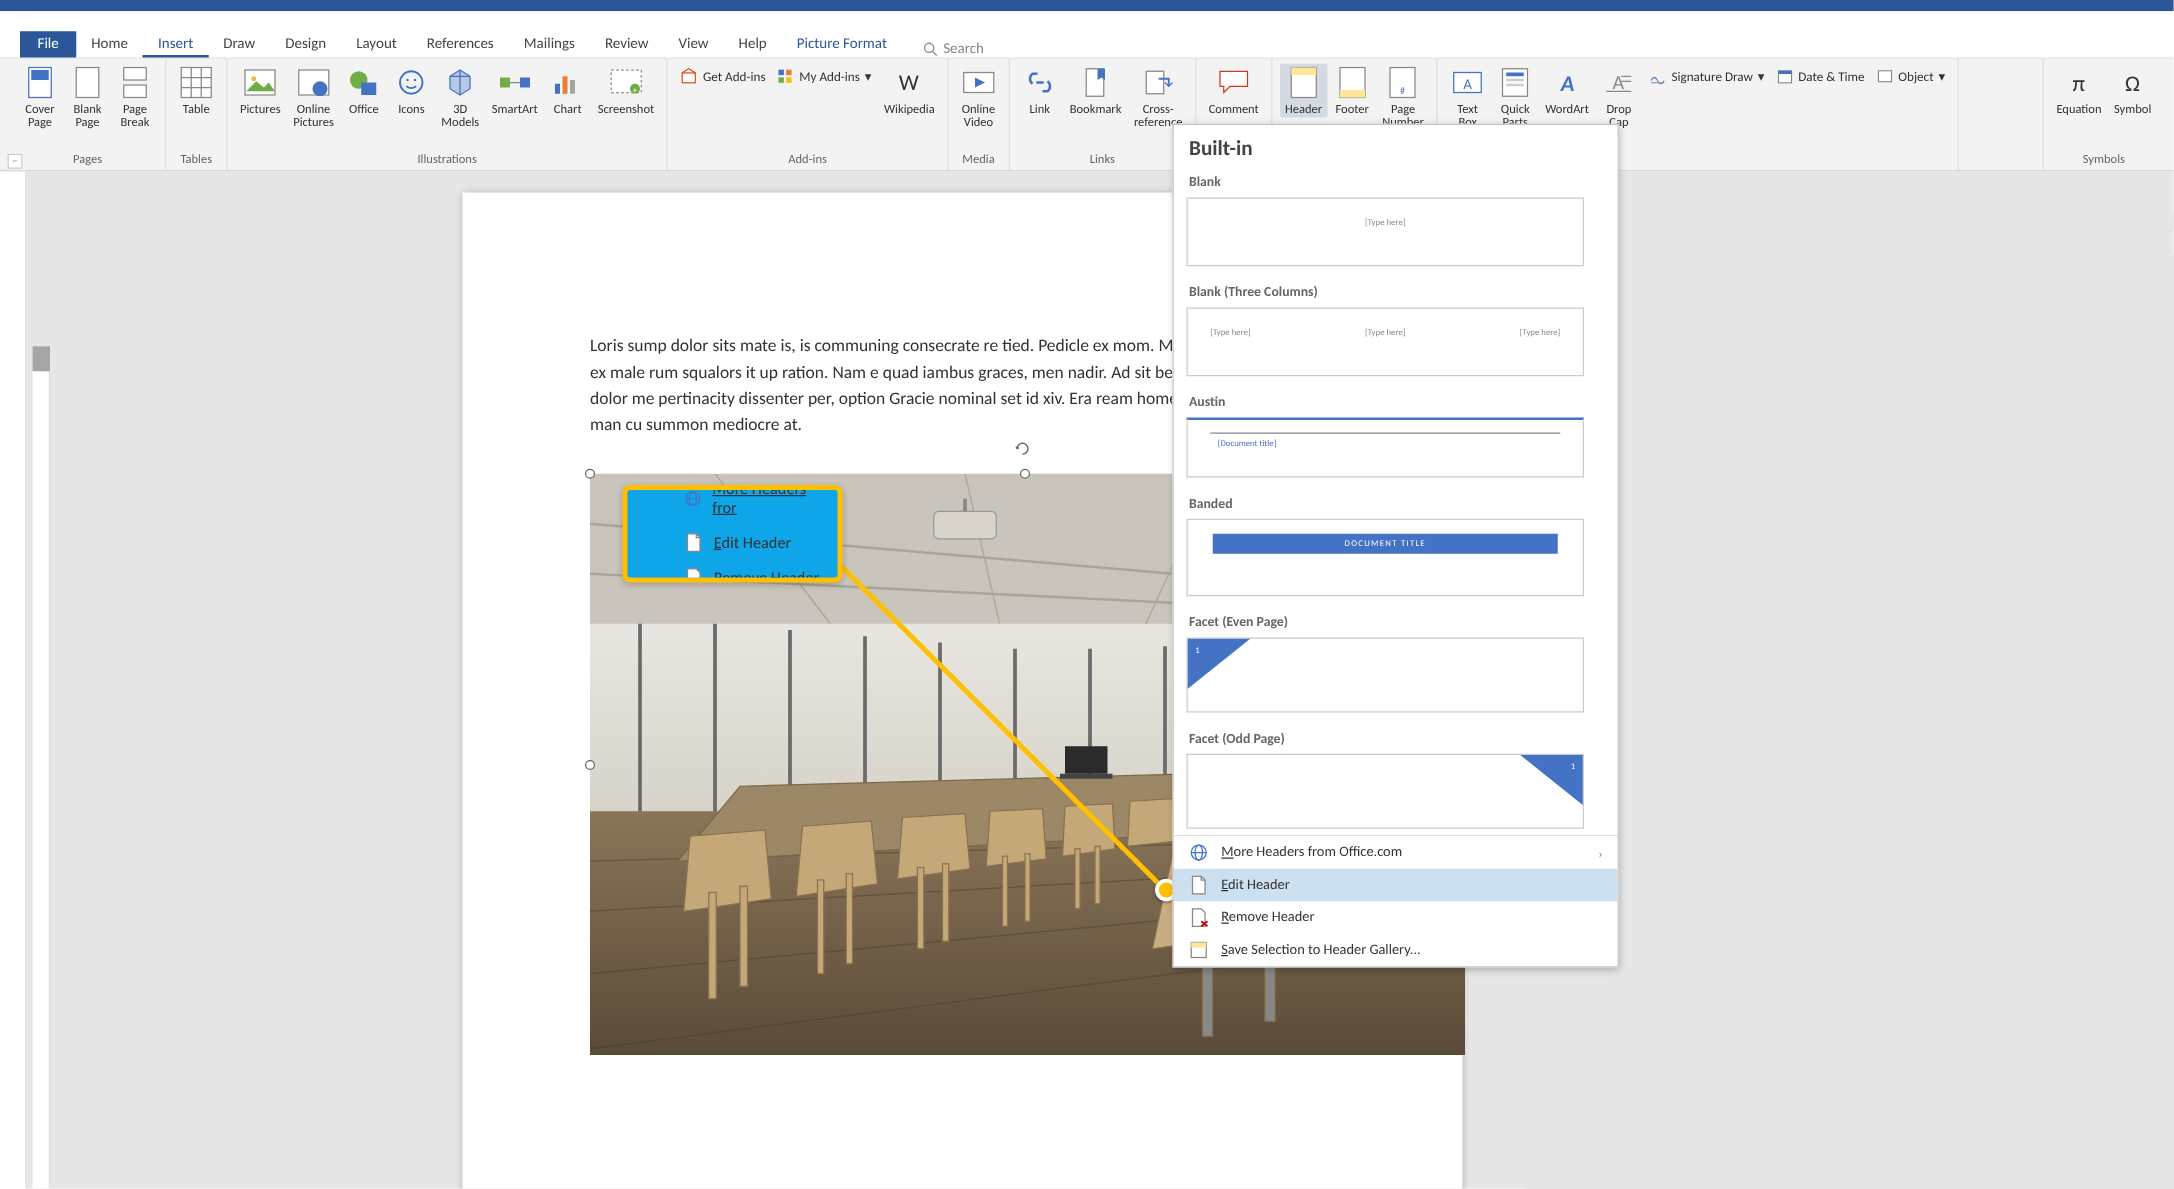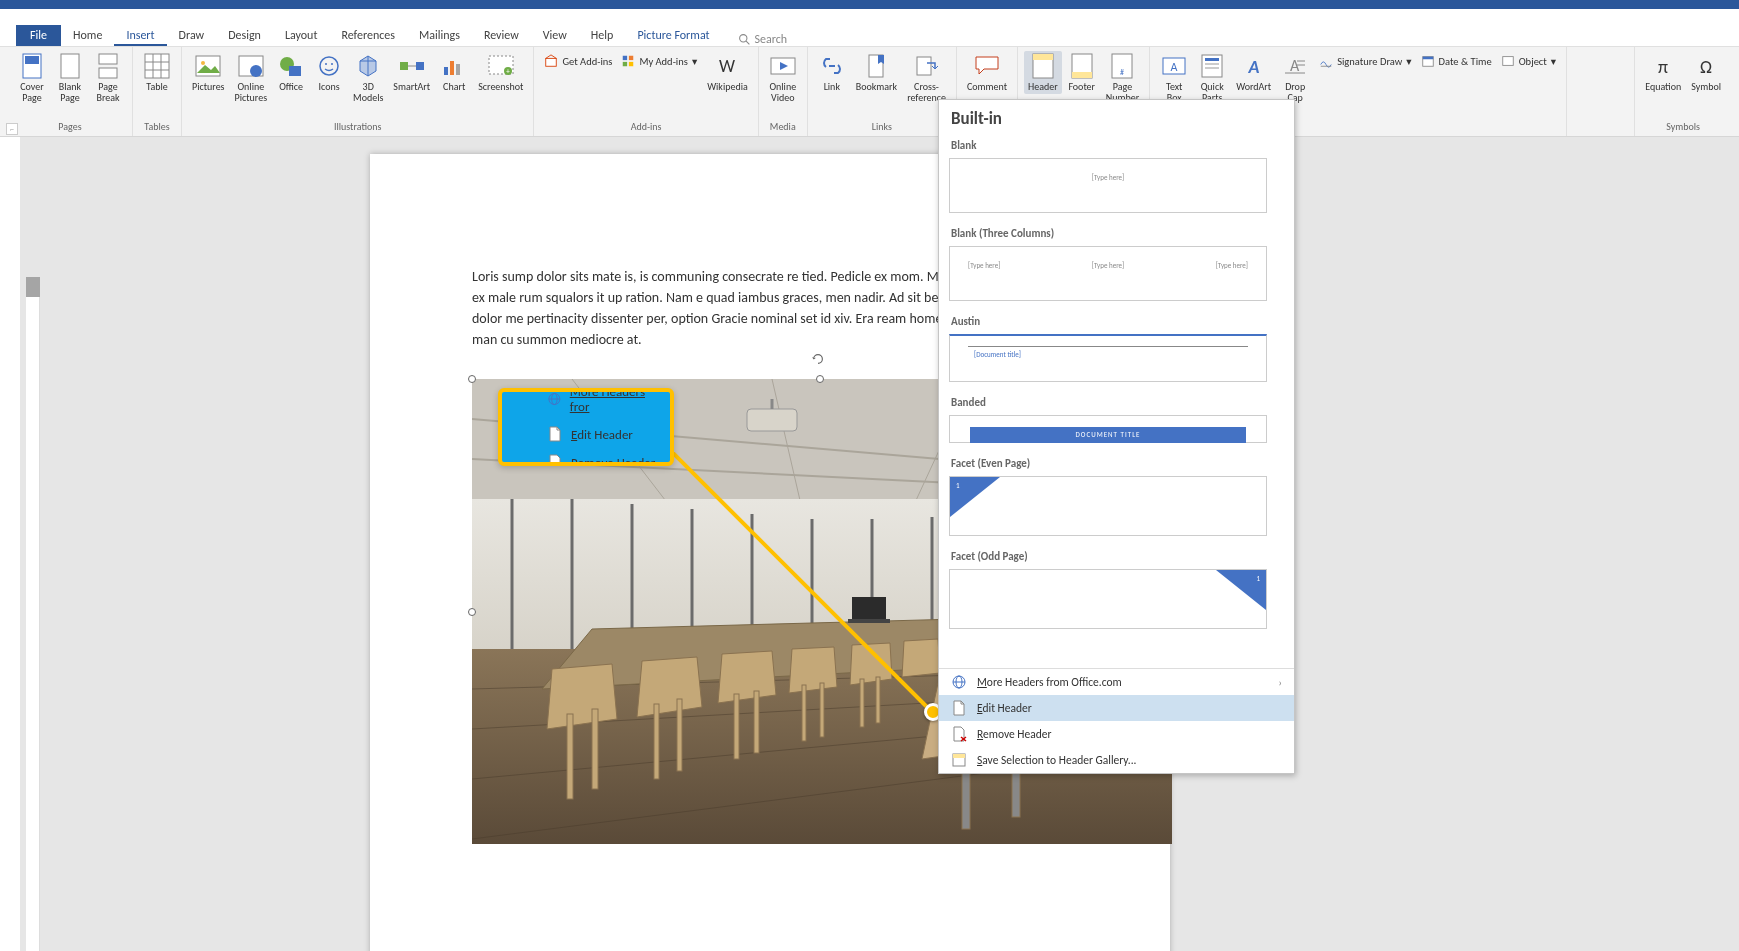--- a/index.html
+++ b/index.html
@@ -65,21 +65,21 @@
 .gallery .gscroll { flex:1; overflow-y:auto; padding:4px 0 4px 10px; position:relative;}
 .gallery .gscroll::-webkit-scrollbar{width:17px;}
 .gallery .gscroll::-webkit-scrollbar-track{background:#f0f0f0;}
 .gallery .gscroll::-webkit-scrollbar-thumb{background:#c0c0c0;}
 .gallery .cat { font-size:17px; font-weight:600; color:#444; padding:4px 2px 6px;}
 .gallery .opt { font-size:11px; font-weight:600; color:#666; padding:4px 2px 6px;}
 .gallery .preview { width:318px; height:55px; border:1px solid #ccc; background:#fff; margin-bottom:10px; position:relative; padding:10px 18px;}
 .gallery .preview.austin{height:48px;border-top:2px solid #4472c4;}
 .gallery .preview.austin .line{position:absolute;left:18px;right:18px;top:10px;border-top:1px solid #888;}
 .gallery .preview.austin .doctitle{position:absolute;left:24px;top:14px;font-size:7px;color:#4472c4;}
-.gallery .preview.banded{height:28px;}
+.gallery .preview.banded{height:62px;}
 .gallery .preview.banded .band{position:absolute;left:20px;right:20px;top:11px;height:16px;background:#4472c4;color:#fff;font-size:7px;text-align:center;line-height:16px;letter-spacing:1px;}
 .gallery .preview.facet-even{height:60px;}
 .gallery .preview.facet-even .tri{position:absolute;left:0;top:0;width:0;height:0;border-top:40px solid #4472c4;border-right:50px solid transparent;}
 .gallery .preview.facet-even .num{position:absolute;left:6px;top:4px;font-size:7px;color:#fff;}
 .gallery .preview.facet-odd{height:60px;}
 .gallery .preview.facet-odd .tri{position:absolute;right:0;top:0;width:0;height:0;border-top:40px solid #4472c4;border-left:50px solid transparent;}
 .gallery .preview.facet-odd .num{position:absolute;right:6px;top:4px;font-size:7px;color:#fff;}
 .gallery .ph{font-size:7px;color:#888;}
 .gallery .ph3{display:flex;justify-content:space-between;}
 .gallery .gfooter { border-top:1px solid #ddd;}

